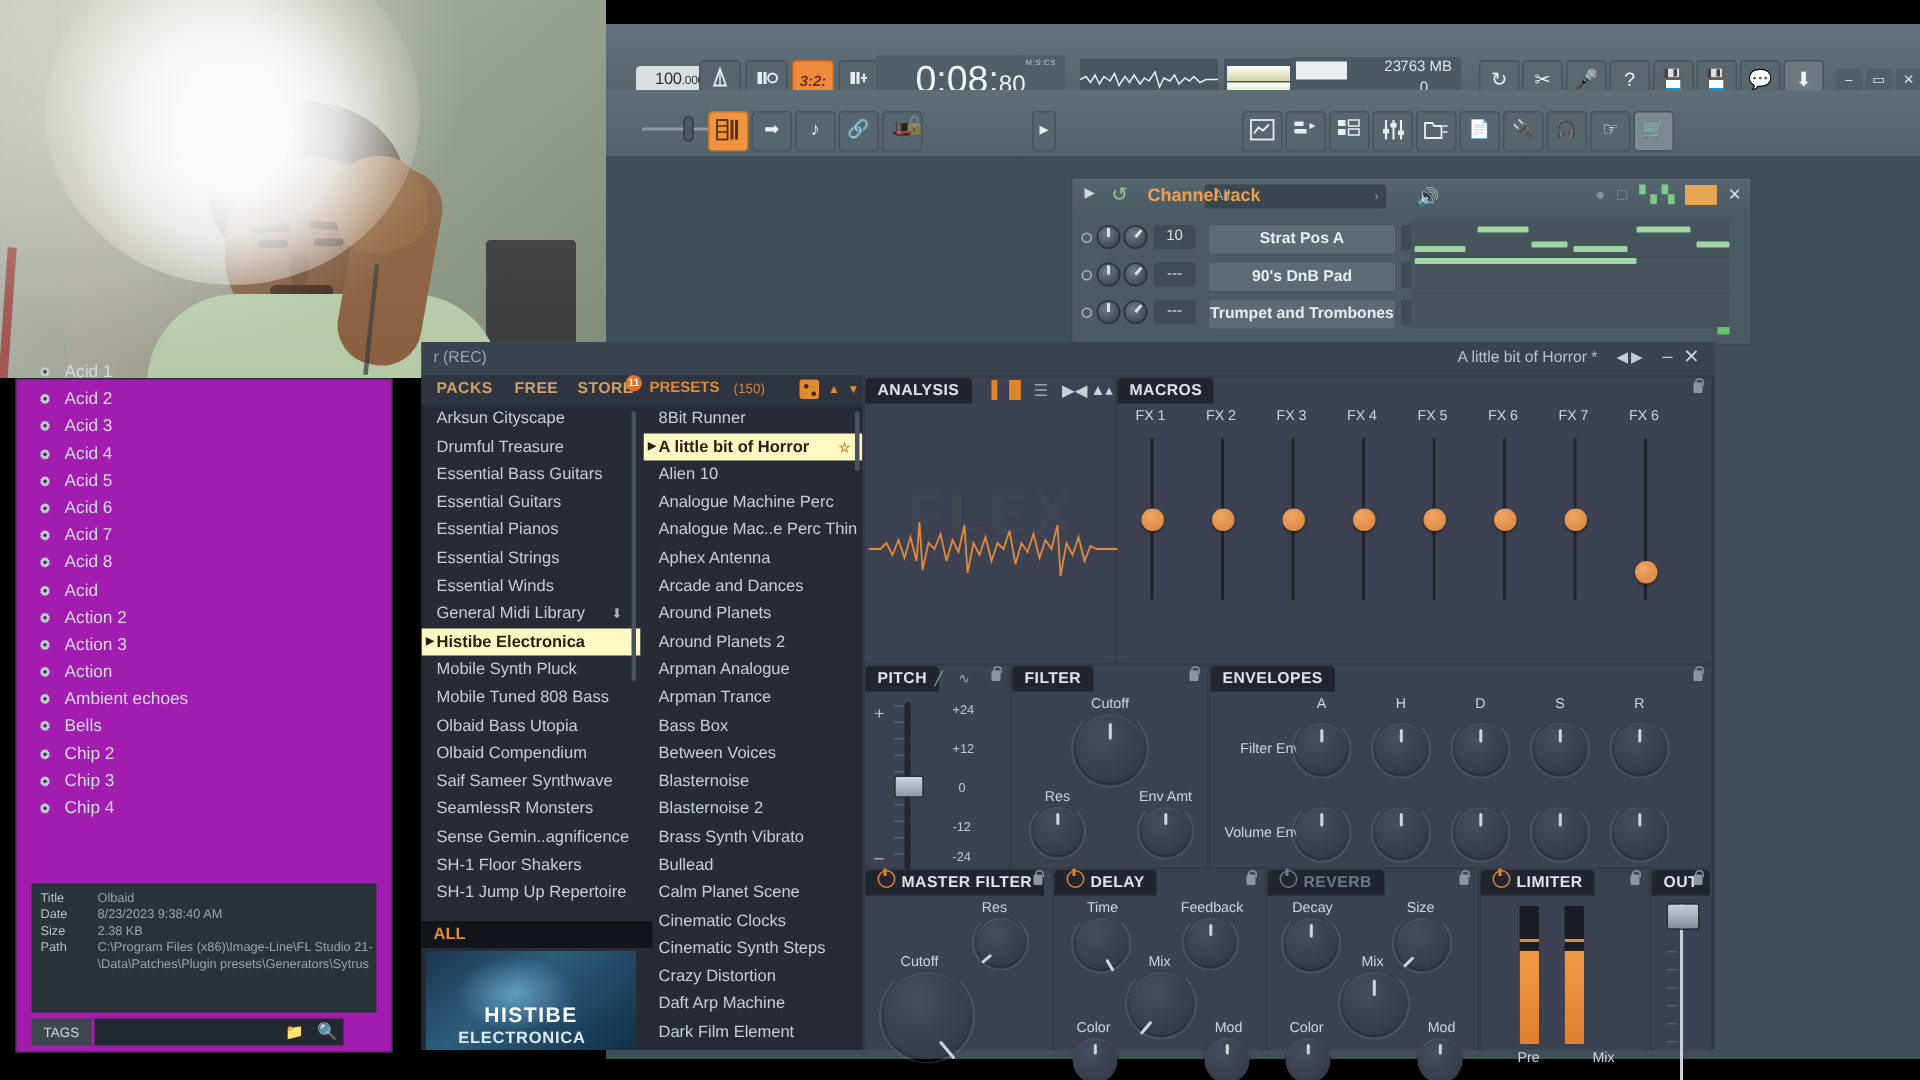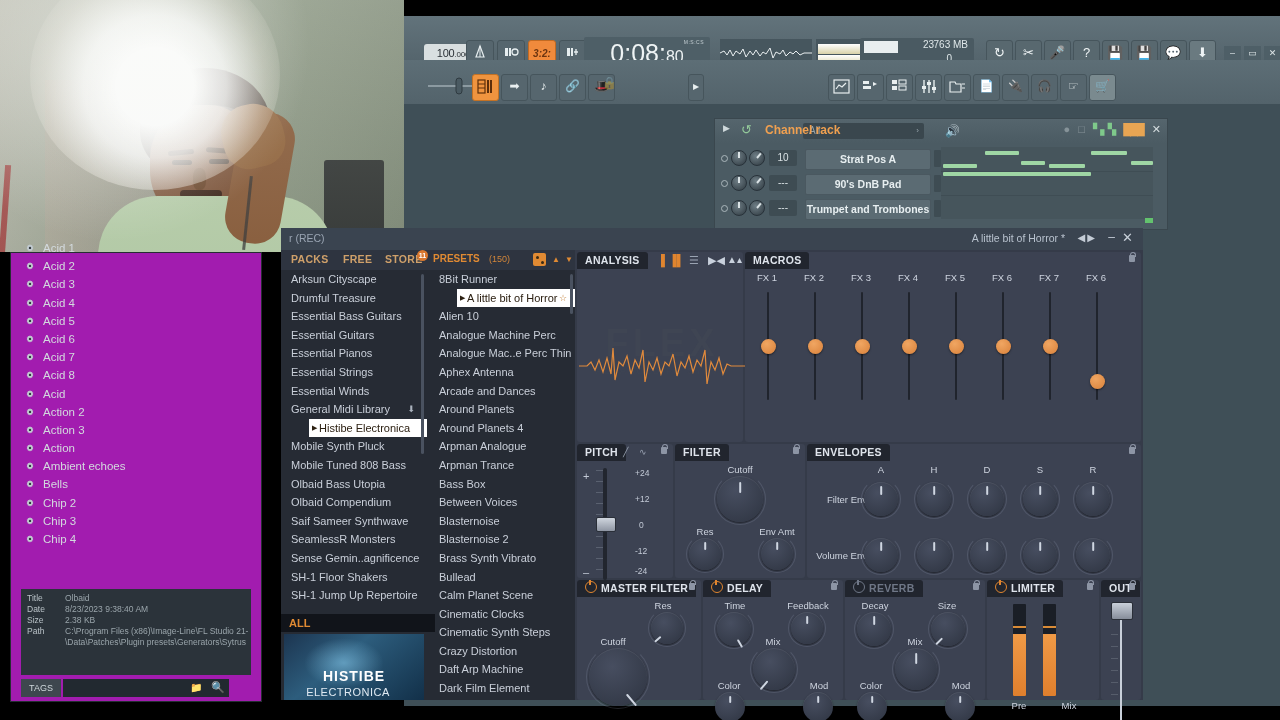--- a/index.html
+++ b/index.html
@@ -106,34 +106,34 @@
   .presets-hdr{position:absolute;left:148px;top:0;width:146px;height:20px;}
   .presets-hdr .p1{position:absolute;left:4px;top:3px;font-size:10px;color:#e08a33;font-weight:bold;}
   .presets-hdr .p2{position:absolute;left:60px;top:4px;font-size:9px;color:#d2863a;}
   .dice{position:absolute;left:104px;top:3px;width:13px;height:13px;background:#e08a33;border-radius:2px;}
   .dice i{position:absolute;width:3px;height:3px;background:#3a2a14;border-radius:50%;}
   .updn{position:absolute;top:5px;font-size:8px;color:#e08a33;}
 
   .packlist{position:absolute;left:0;top:20px;width:146px;height:350px;overflow:hidden;}
   .presetlist{position:absolute;left:148px;top:20px;width:146px;height:430px;overflow:hidden;}
   .li{position:relative;height:18.6px;font-size:11px;color:#c9cfd9;line-height:18.6px;padding-left:10px;white-space:nowrap;}
-  .li.sel{background:#ffffff;color:#2c2012;font-weight:400;margin-left:28px;}
+  .li.sel{background:#fef9c3;color:#2c2012;font-weight:700;}
   .li .tri{position:absolute;left:3px;top:0;font-size:7px;}
   .li .star{position:absolute;right:8px;top:0;font-size:9px;color:#c2803a;}
   .li .dl{position:absolute;right:12px;top:0;font-size:9px;color:#aab2bd;}
   .allrow{position:absolute;left:0;top:364px;width:146px;height:18px;background:#11141a;
      color:#e08a33;font-size:11px;line-height:18px;padding-left:8px;font-weight:bold;}
   .packart{position:absolute;left:3px;top:384px;width:140px;height:66px;
      background:linear-gradient(140deg,#1c3550,#2d5d7d 40%,#123049);overflow:hidden;}
   .packart .glow{position:absolute;left:20px;top:4px;width:80px;height:50px;
      background:radial-gradient(ellipse at 50% 50%,rgba(150,220,255,.5),rgba(20,50,80,0) 70%);}
   .packart .t1{position:absolute;left:0;top:34px;width:140px;text-align:center;color:#fff;font-size:14px;
      font-weight:bold;letter-spacing:1px;}
   .packart .t2{position:absolute;left:0;top:52px;width:128px;text-align:center;color:#dfe9f2;font-size:11px;
-     font-weight:normal;letter-spacing:.5px;}
+     font-weight:bold;letter-spacing:.5px;}
   .scrollv{position:absolute;width:3px;background:#4a5260;border-radius:2px;}
 
   
   .flex{position:absolute;left:294px;top:22px;width:568px;height:450px;background:#353b49;}
   .panel{position:absolute;background:#3c4252;border-radius:3px;}
   .ptab{position:absolute;left:0;top:0;height:17px;background:#21252e;border-radius:3px 3px 0 0;
      color:#dfe4ec;font-size:10.5px;font-weight:bold;line-height:17px;padding:0 8px;letter-spacing:.3px;}
   .ptab.off{color:#6f7787;}
   .pwr{display:inline-block;width:10px;height:10px;border-radius:50%;border:1.6px solid #e0852f;position:relative;
      vertical-align:-1px;margin-right:4px;}
@@ -619,21 +619,21 @@
 
       <div class="presetlist" id="preset-list">
           <div class="li"><span>8Bit Runner</span></div>
           <div class="li sel"><span class="tri">▶</span><span>A little bit of Horror</span><span class="star">☆</span></div>
           <div class="li"><span>Alien 10</span></div>
           <div class="li"><span>Analogue Machine Perc</span></div>
           <div class="li"><span>Analogue Mac..e Perc Thin</span></div>
           <div class="li"><span>Aphex Antenna</span></div>
           <div class="li"><span>Arcade and Dances</span></div>
           <div class="li"><span>Around Planets</span></div>
-          <div class="li"><span>Around Planets 4</span></div>
+          <div class="li"><span>Around Planets 2</span></div>
           <div class="li"><span>Arpman Analogue</span></div>
           <div class="li"><span>Arpman Trance</span></div>
           <div class="li"><span>Bass Box</span></div>
           <div class="li"><span>Between Voices</span></div>
           <div class="li"><span>Blasternoise</span></div>
           <div class="li"><span>Blasternoise 2</span></div>
           <div class="li"><span>Brass Synth Vibrato</span></div>
           <div class="li"><span>Bullead</span></div>
           <div class="li"><span>Calm Planet Scene</span></div>
           <div class="li"><span>Cinematic Clocks</span></div>

